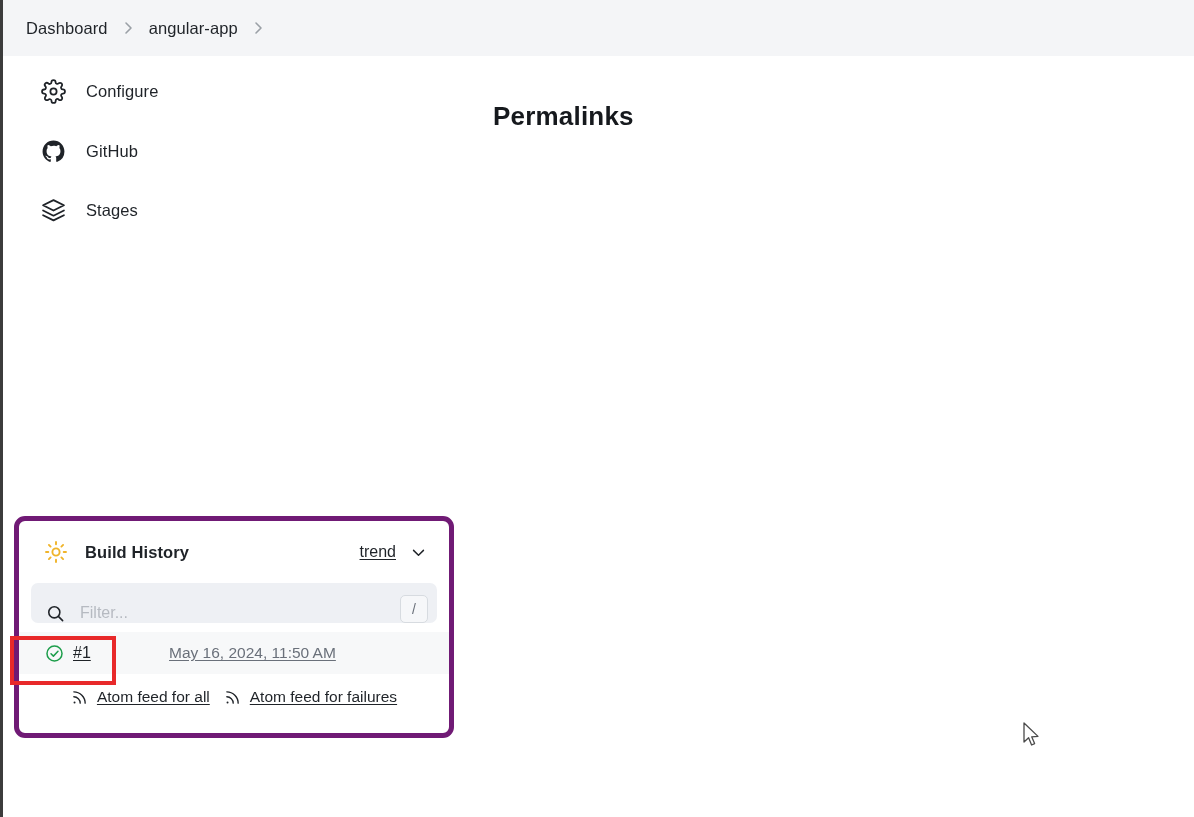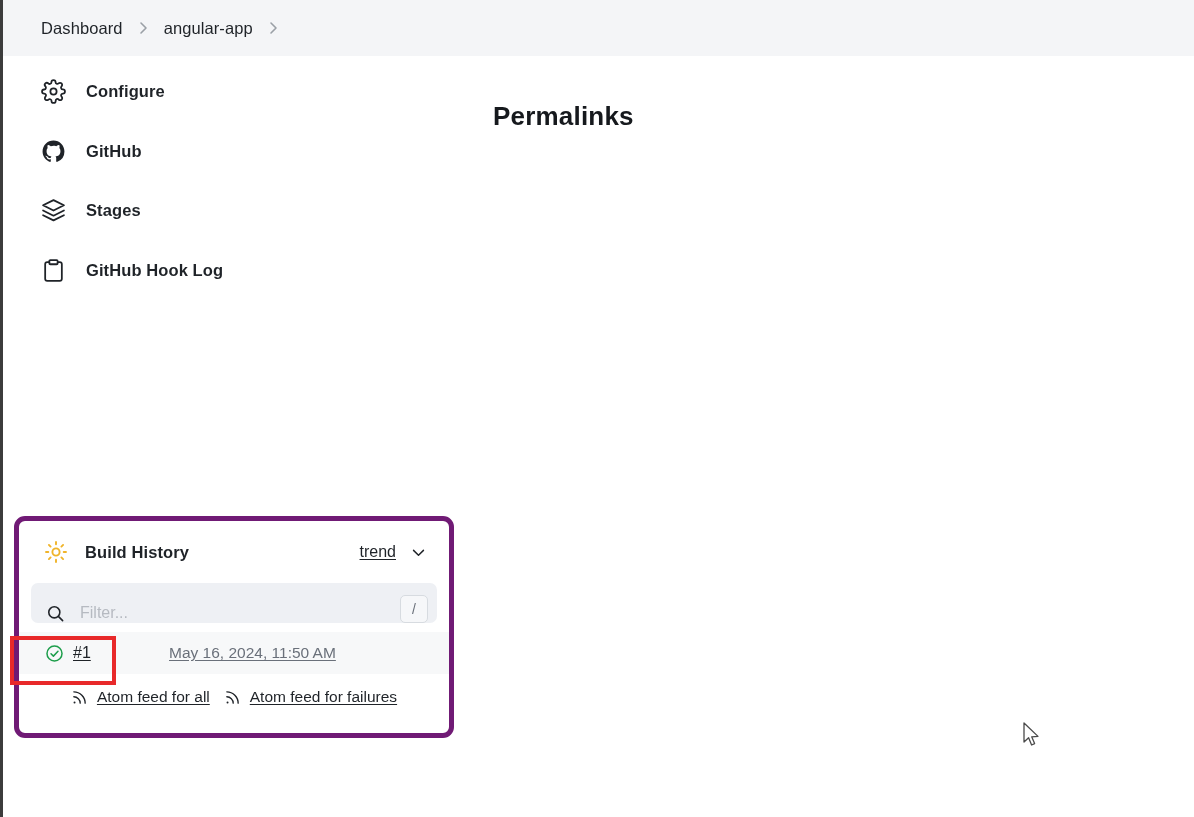--- a/index.html
+++ b/index.html
@@ -27,21 +27,21 @@
 
   
   .breadcrumb-bar {
     position: absolute;
     left: 3px; top: 0;
     width: 1191px;
     height: 56px;
     background: #f4f5f7;
     display: flex;
     align-items: center;
-    padding-left: 38px;
+    padding-left: 23px;
     box-sizing: border-box;
   }
   .crumb {
     font-size: 16.5px;
     color: #1f2328;
     letter-spacing: .1px;
     white-space: nowrap;
   }
   .crumb-sep {
     display: inline-flex;
@@ -50,21 +50,20 @@
     margin: 0 14px;
     color: #9aa0a6;
   }
   .crumb-sep svg { display: block; }
 
   
   .sidebar {
     position: absolute;
     left: 0; top: 62px;
     width: 470px;
-    font-weight: bold;
   }
   .side-item {
     display: flex;
     align-items: center;
     height: 59.5px;
     padding-left: 38px;
     box-sizing: border-box;
   }
   .side-icon {
     width: 30px;
@@ -323,29 +322,20 @@
         <polygon points="12,2 22,7 12,12 2,7"></polygon>
         <polyline points="2,12 12,17 22,12"></polyline>
         <polyline points="2,16.5 12,21.5 22,16.5"></polyline>
       </svg>
     </span>
     <span class="side-label">Stages</span>
   </div>
 
 
 
-  <div class="side-item">
-    <span class="side-icon">
-      <svg width="25" height="25" viewBox="0 0 24 24" fill="none" stroke="currentColor" stroke-width="1.7" stroke-linecap="round" stroke-linejoin="round">
-        <path d="M16 4h2a2 2 0 0 1 2 2v14a2 2 0 0 1-2 2H6a2 2 0 0 1-2-2V6a2 2 0 0 1 2-2h2"></path>
-        <rect x="8" y="2" width="8" height="4" rx="1"></rect>
-      </svg>
-    </span>
-    <span class="side-label">GitHub Hook Log</span>
-  </div>
 
 </div>
 
 <div class="build-card">
 
   <div class="bh-header">
     <span class="bh-weather">
       <svg width="24" height="24" viewBox="0 0 24 24" fill="none" stroke="currentColor" stroke-width="1.9" stroke-linecap="round">
         <circle cx="12" cy="12" r="3.6"></circle>
         <line x1="12" y1="2" x2="12" y2="4.3"></line>

